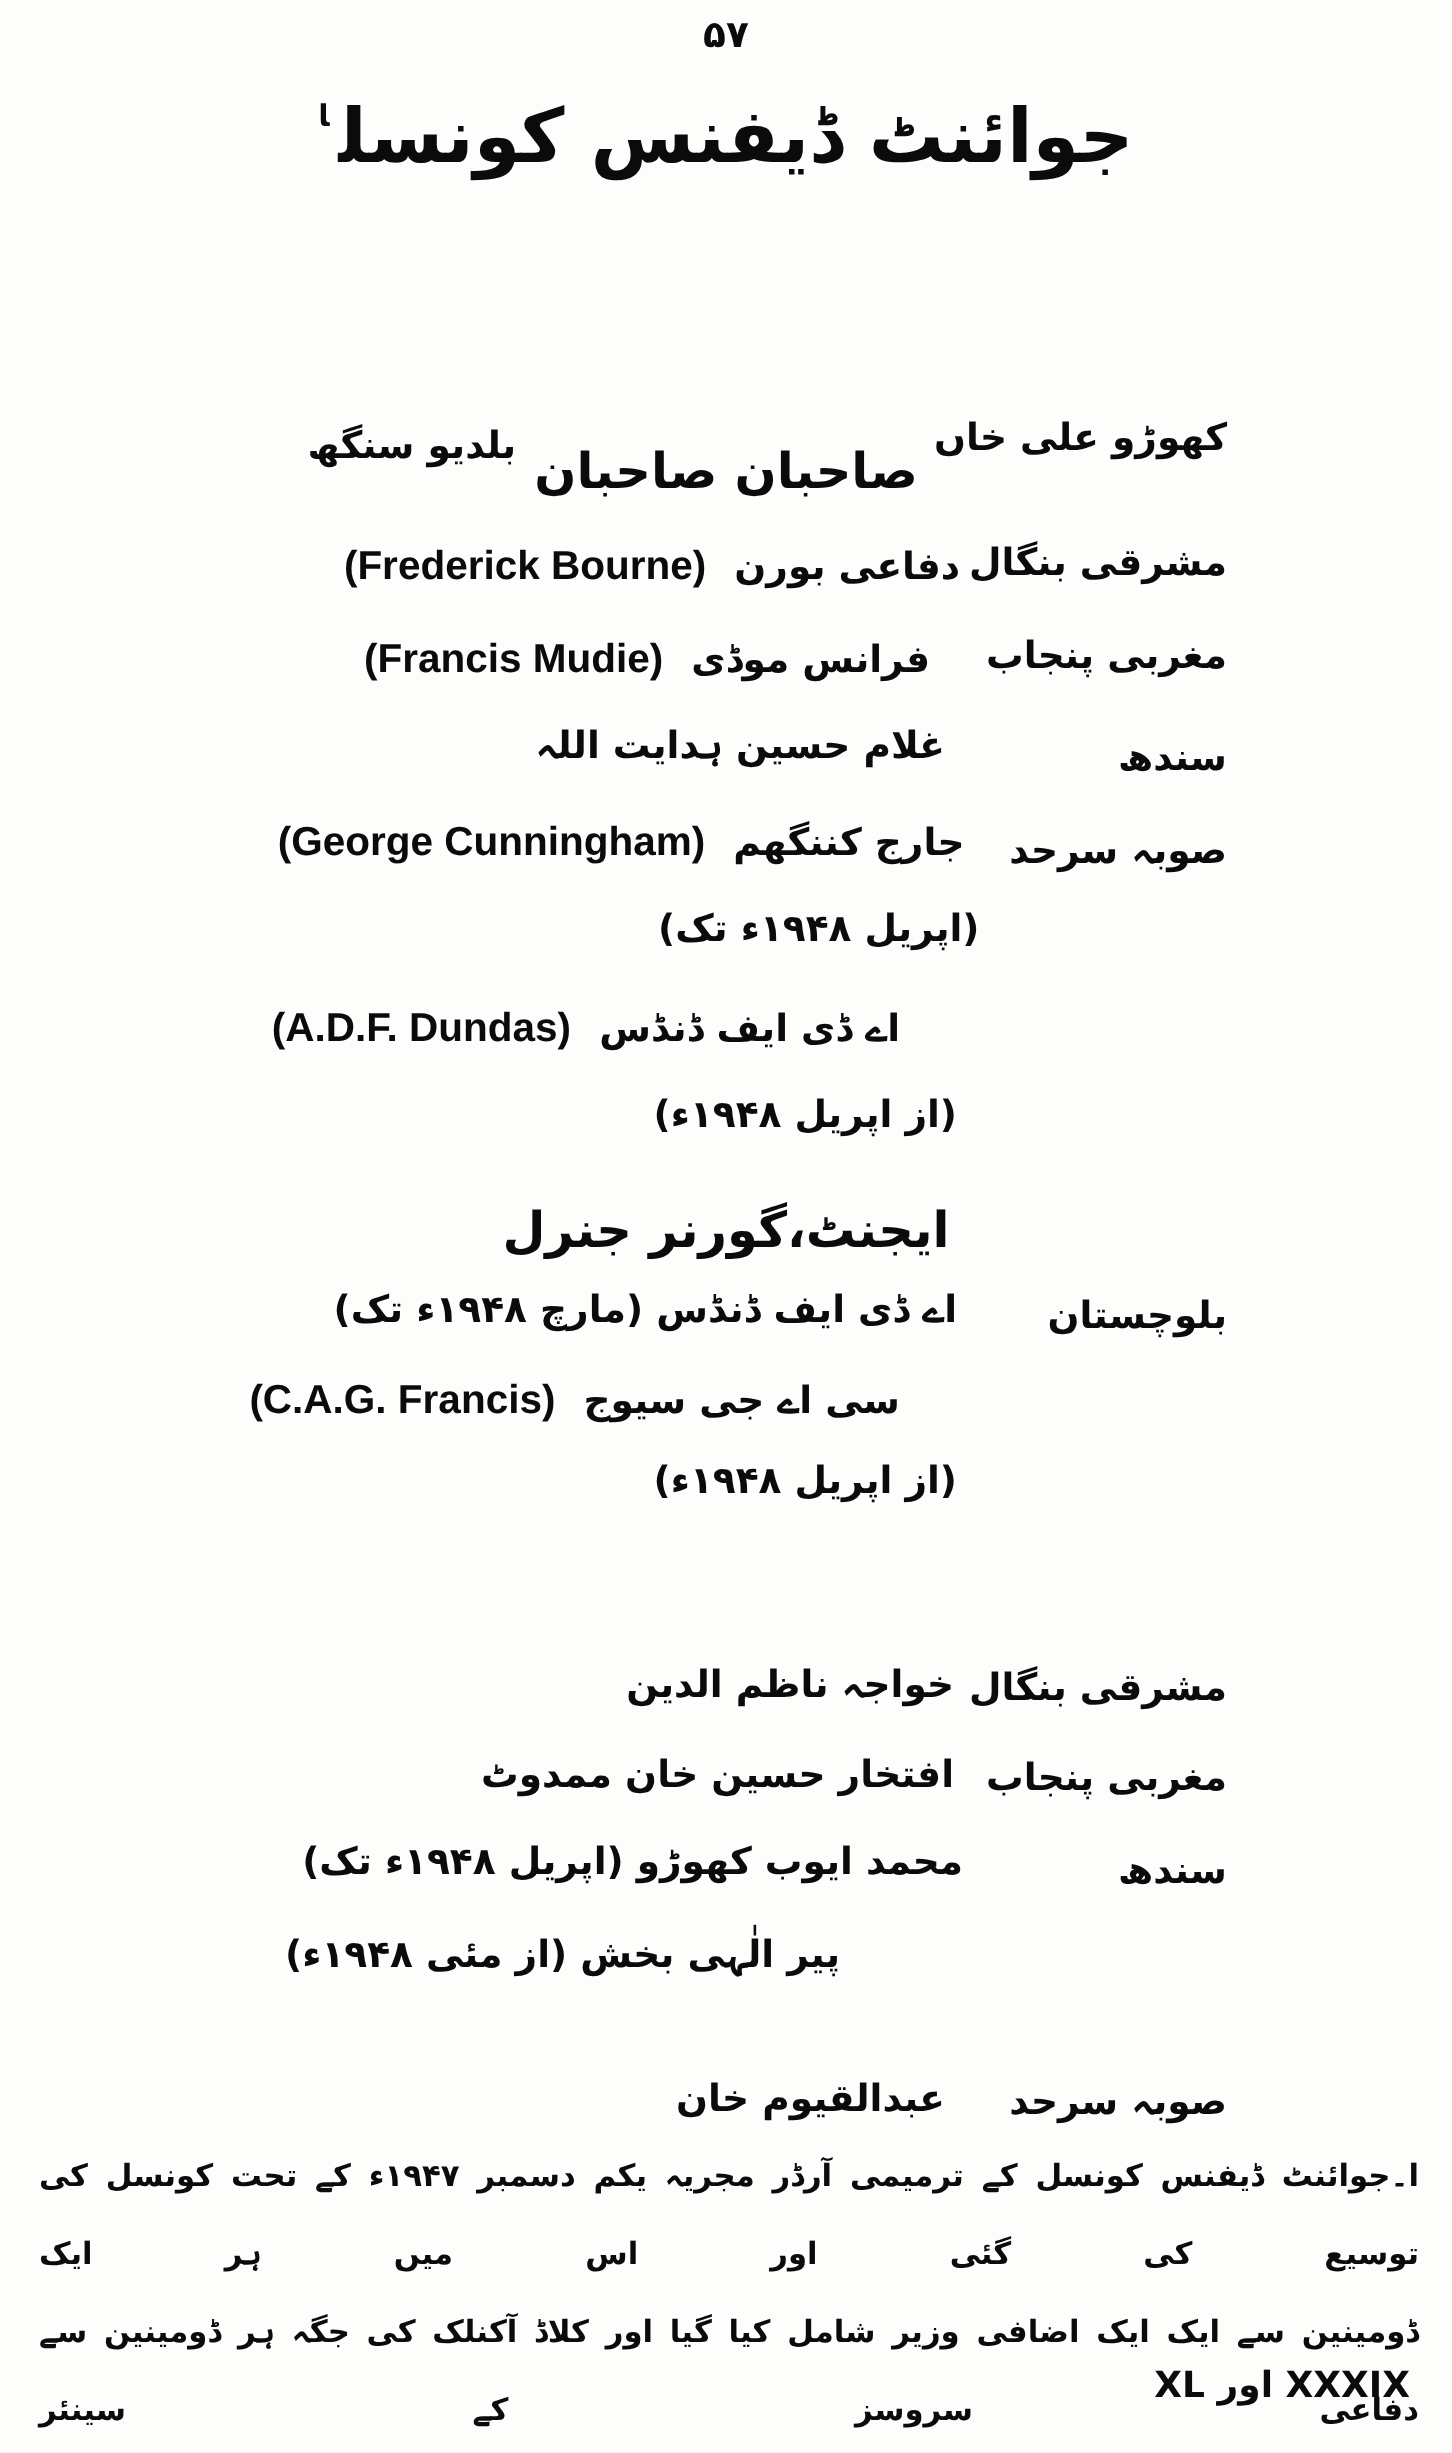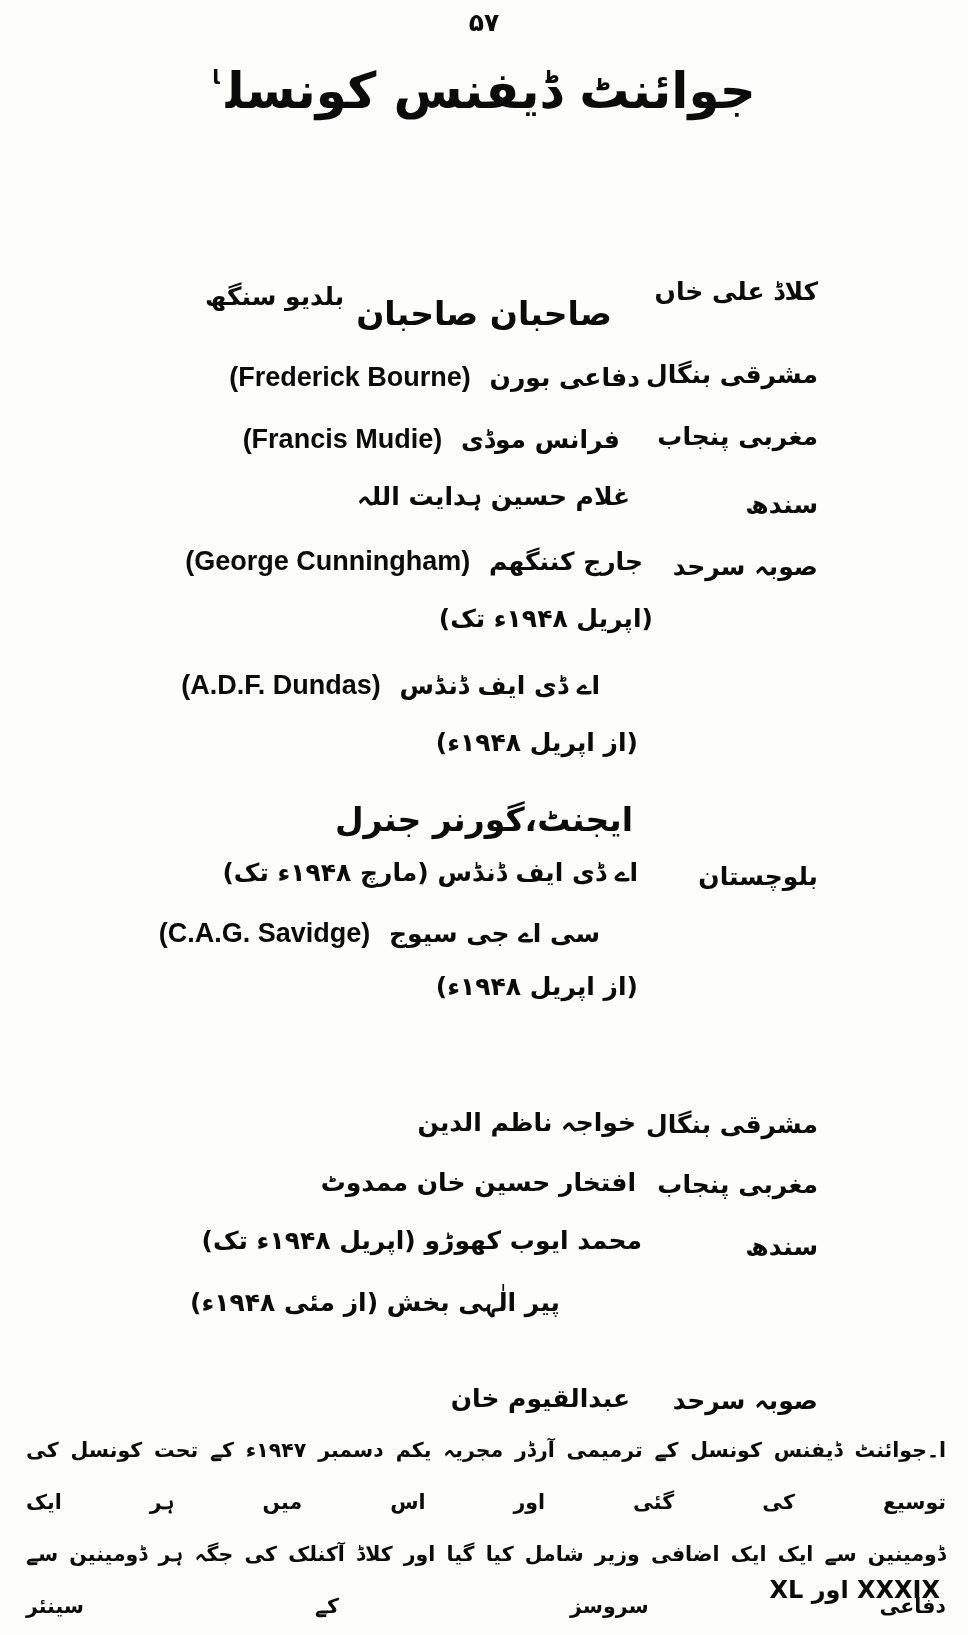--- a/index.html
+++ b/index.html
@@ -42,21 +42,21 @@
 
 <div class="page">
 
   <div class="abs center pgnum">۵۷</div>
 
   <div class="abs center title">
     <span>جوائنٹ ڈیفنس کونسل</span><sup>ا</sup>
   </div>
 
 
-  <div class="abs member" style="right:150px;">کلاڈ علی خاں</div>
+  <div class="abs member" style="right:150px;">کھوڑو علی خاں</div>
   <div class="abs member" style="left:205px;top:238px;">بلدیو سنگھ</div>
 
   <div class="abs center sect-head" style="top:294px;">صاحبان صاحبان</div>
 
   <div class="abs region" style="right:150px;top:360px;">مشرقی بنگال</div>
   <div class="abs val" style="right:328px;top:362px;">
     <span class="urdu">دفاعی بورن</span>
     <span class="latin">(Frederick Bourne)</span>
   </div>
 
@@ -86,21 +86,21 @@
 
   <div class="abs center sect-head" style="top:800px;">ایجنٹ،گورنر جنرل</div>
 
   <div class="abs region" style="right:150px;top:862px;">بلوچستان</div>
   <div class="abs val" style="right:330px;top:858px;">
     <span class="urdu">اے ڈی ایف ڈنڈس (مارچ ۱۹۴۸ء تک)</span>
   </div>
 
   <div class="abs val" style="right:368px;top:918px;">
     <span class="urdu">سی اے جی سیوج</span>
-    <span class="latin">(C.A.G. Savidge)</span>
+    <span class="latin">(C.A.G. Francis)</span>
   </div>
   <div class="abs val" style="right:330px;top:972px;">(از اپریل ۱۹۴۸ء)</div>
 
 
   <div class="abs region" style="right:150px;top:1110px;">مشرقی بنگال</div>
   <div class="abs val" style="right:332px;top:1108px;">
     <span class="urdu">خواجہ ناظم الدین</span>
   </div>
 
   <div class="abs region" style="right:150px;top:1170px;">مغربی پنجاب</div>

